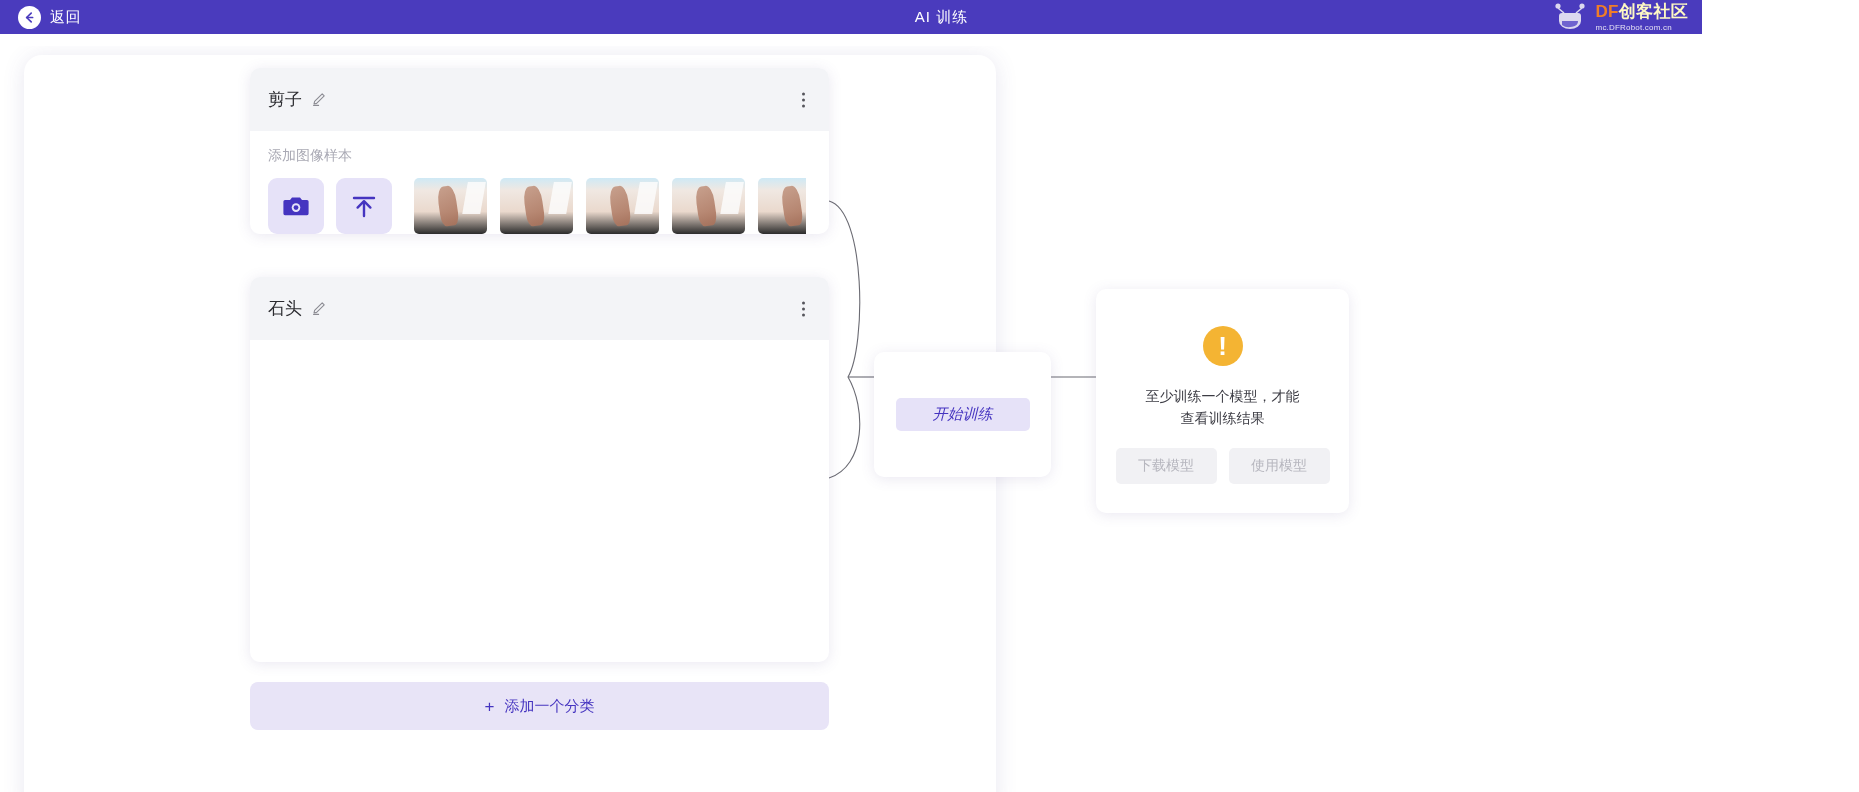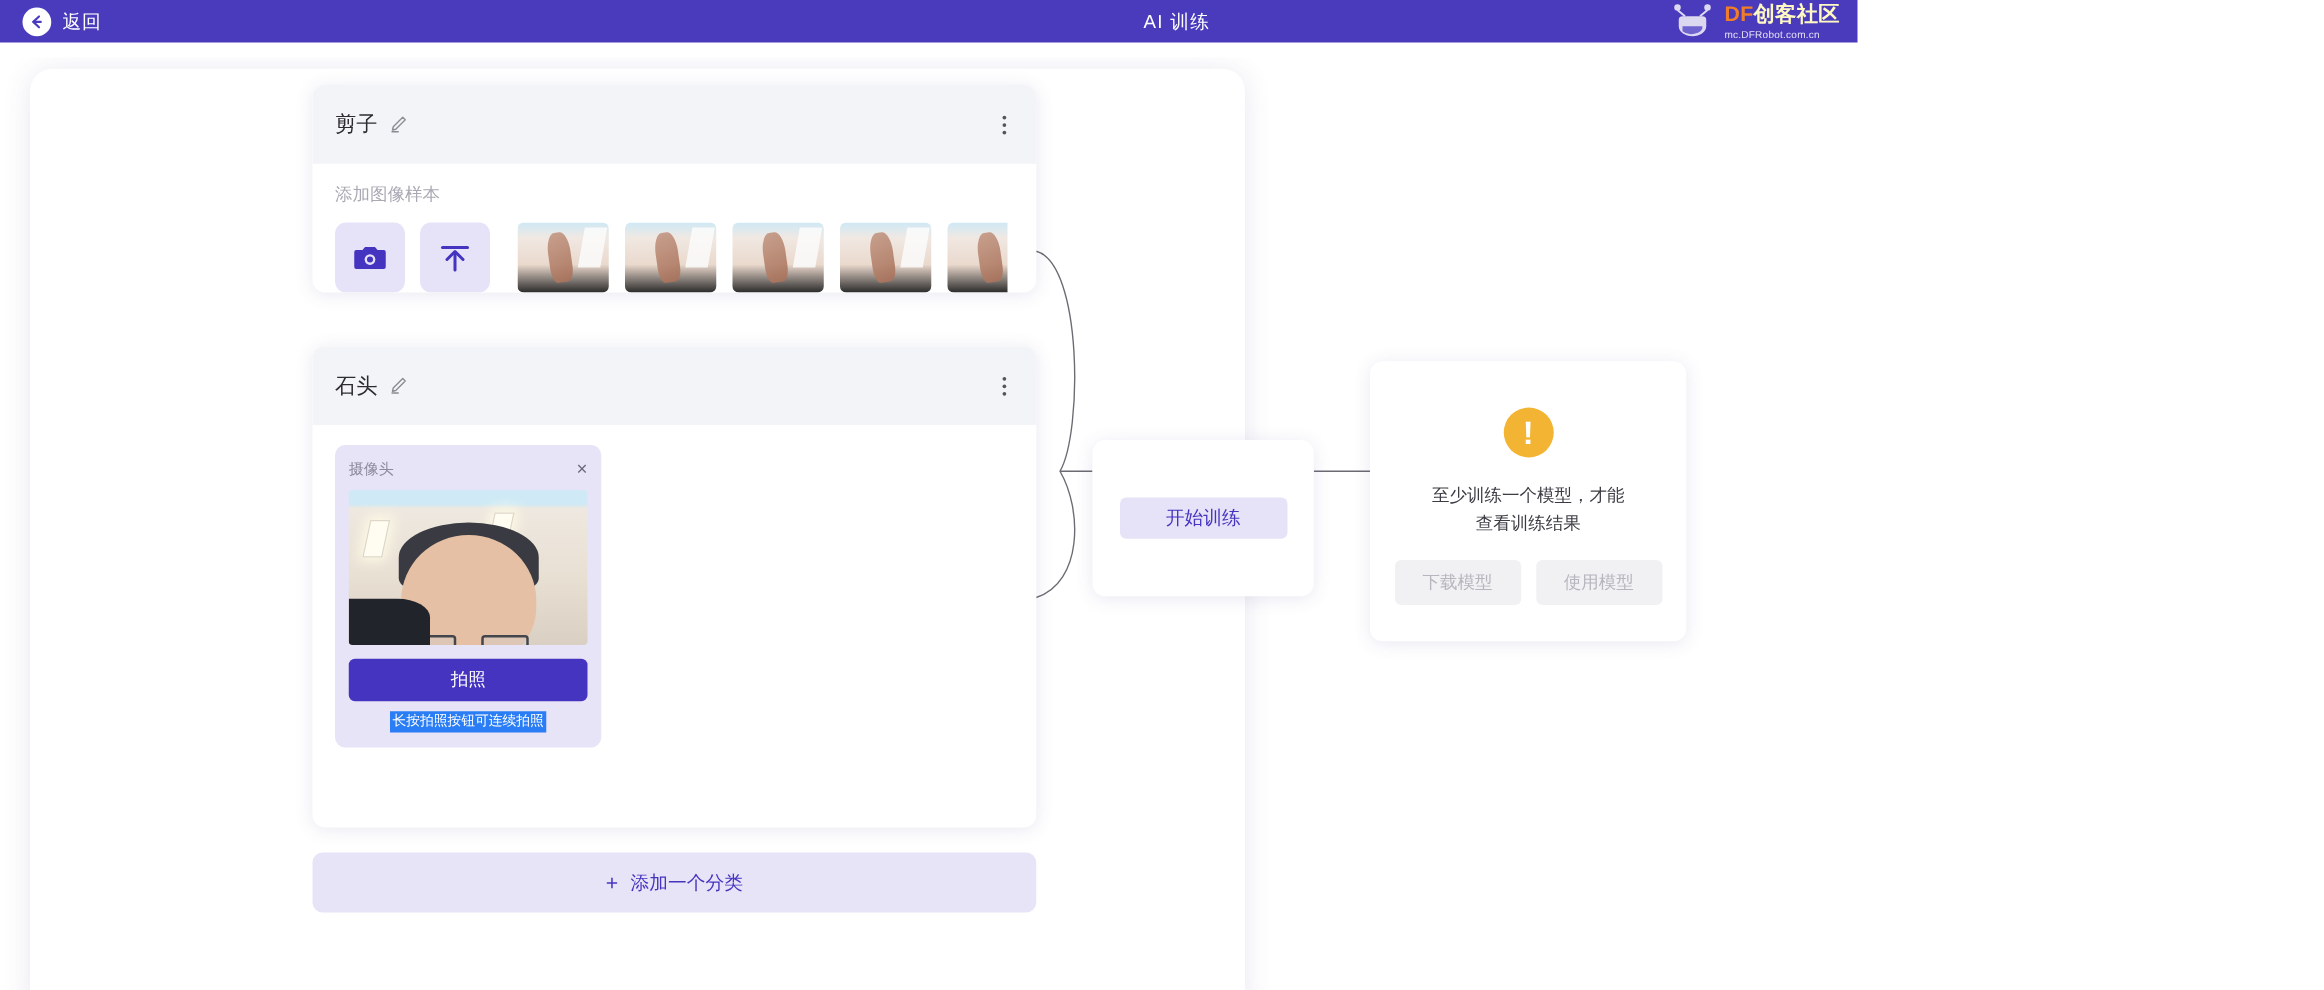--- a/index.html
+++ b/index.html
@@ -5,21 +5,21 @@
   * { box-sizing: border-box; margin: 0; padding: 0; }
   html, body {
     width: 1859px; height: 792px;
     font-family: "Liberation Sans", "DejaVu Sans", sans-serif;
     background: #ffffff;
     overflow: hidden;
   }
 
   
   .topbar {
-    position: absolute; left: 0; top: 0; width: 1486px; height: 34px;
+    position: absolute; left: 0; top: 0; width: 1702px; height: 34px;
     background: #4a3bbd;
     display: flex; align-items: center;
   }
   .back-wrap {
     position: absolute; left: 18px; top: 0; height: 34px;
     display: flex; align-items: center; gap: 9px; cursor: pointer;
   }
   .back-circle {
     width: 23px; height: 23px; border-radius: 50%;
     background: #ffffff; display: flex; align-items: center; justify-content: center;
@@ -186,21 +186,21 @@
   }
   .add-class .plus { font-size: 17px; line-height: 1; }
 
   
   .connector { position: absolute; left: 0; top: 0; width: 1859px; height: 758px; pointer-events: none; }
 
   .node-train {
     position: absolute; left: 874px; top: 306px; width: 177px; height: 125px;
     background: #ffffff; border-radius: 10px;
     box-shadow: 0 2px 14px rgba(90,80,150,0.13);
-    display: flex; align-items: center; justify-content: center;
+    display: flex; align-items: center; justify-content: center; font-style: italic;
   }
   .train-btn {
     width: 134px; height: 33px; border-radius: 5px; background: #e6e2f8;
     color: #4534c0; font-size: 15px;
     display: flex; align-items: center; justify-content: center; cursor: pointer;
   }
 
   .node-result {
     position: absolute; left: 1096px; top: 243px; width: 253px; height: 224px;
     background: #ffffff; border-radius: 10px;
@@ -325,42 +325,20 @@
           </svg>
       </span>
       <span class="kebab">
           <i></i>
           <i></i>
           <i></i>
         </span>
     </div>
     <div class="card-body" style="display:flex;align-items:flex-start;padding-top:16px;">
 
-      <div class="cam-panel">
-        <div class="cam-head">
-          <span class="cam-head-label">摄像头</span>
-          <span class="cam-close">×</span>
-        </div>
-        <div class="cam-view">
-          <span class="cam-light" style="left:14px;top:24px;"></span>
-          <span class="cam-light" style="left:112px;top:18px;height:44px;"></span>
-          <span class="cam-hair"></span>
-          <span class="cam-head-shape">
-            <span class="cam-glasses">
-                <i></i>
-                <i></i>
-              </span>
-          </span>
-          <span class="cam-shoulder"></span>
-        </div>
-        <div class="shoot-btn">拍照</div>
-        <div class="hint-wrap">
-          <span class="shoot-hint">长按拍照按钮可连续拍照</span>
-        </div>
-      </div>
 
     </div>
   </div>
 
   <div class="add-class">
     <span class="plus">+</span>
     <span>添加一个分类</span>
   </div>
 
   <div class="node-train">

